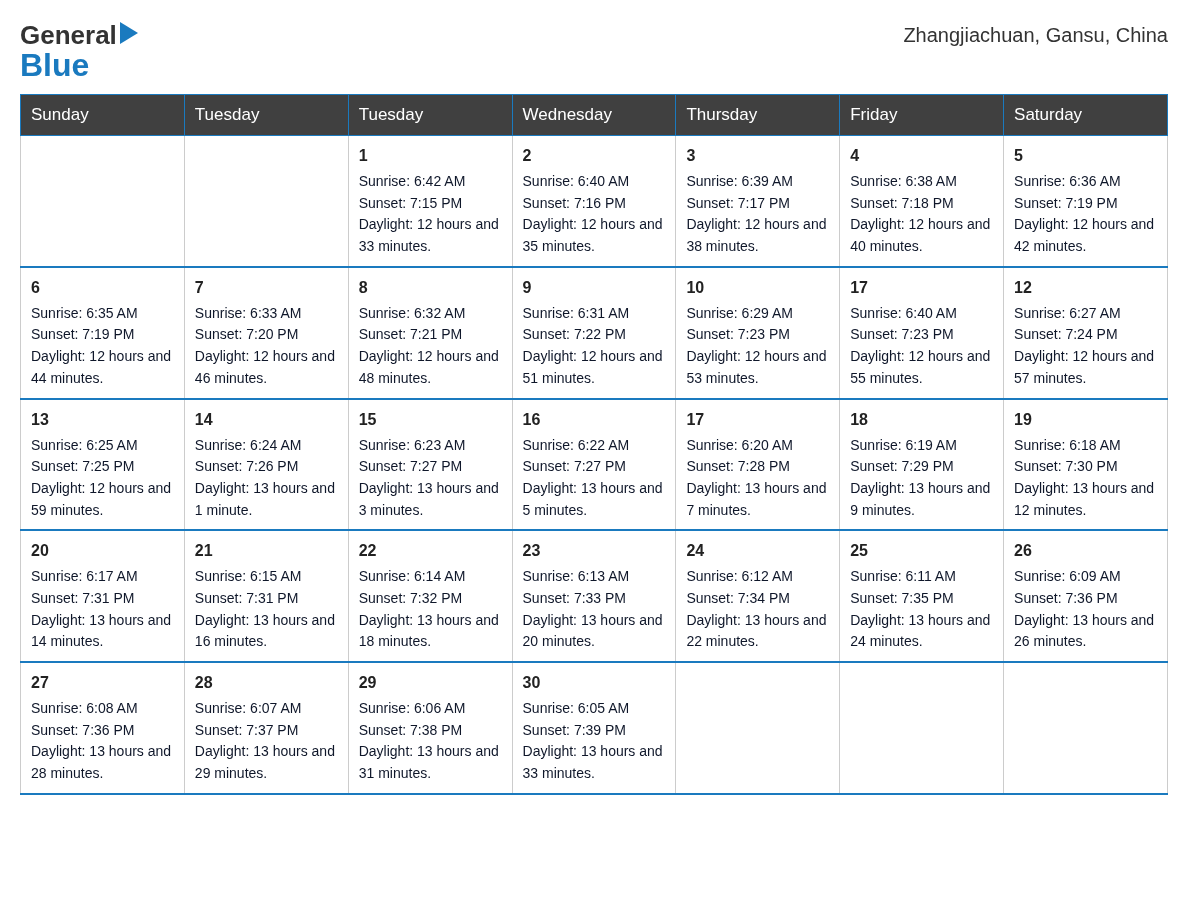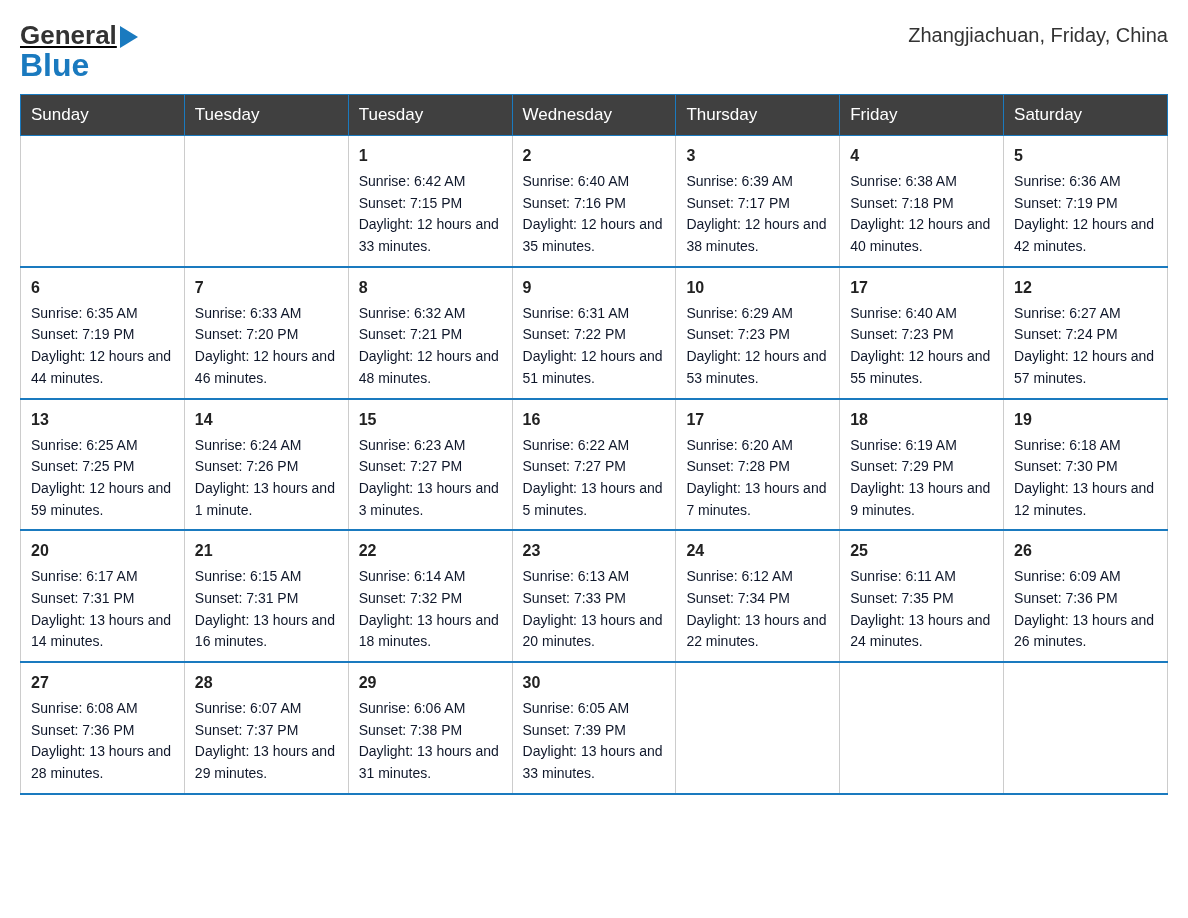--- a/index.html
+++ b/index.html
@@ -13,21 +13,21 @@
     .header {
       display: flex;
       justify-content: space-between;
       align-items: flex-start;
       margin-bottom: 10px;
     }
     .logo {
       display: flex;
       align-items: center;
     }
-    .logo-line1 { display: flex; align-items: center; text-decoration: underline; }
+    .logo-line1 { display: flex; align-items: flex-start; }
     .title-block {
       text-align: right;
     }
     .calendar-title {
       font-size: 52px;
       font-weight: normal;
       color: #333;
       line-height: 1.1;
     }
     .calendar-subtitle {
@@ -88,21 +88,21 @@
       <div class="logo-line1">
         <span style="font-size:26px;font-weight:bold;color:#333;">General</span>
         <svg width="22" height="22" viewBox="0 0 22 22" style="margin-left:3px;margin-top:2px;">
           <polygon points="0,0 18,11 0,22" fill="#1a7abf"></polygon>
         </svg>
       </div>
       <div style="font-size:32px;font-weight:bold;color:#1a7abf;margin-top:-4px;">Blue</div>
     </div>
   </div>
   <div class="title-block">
-    <div class="calendar-subtitle">Zhangjiachuan, Friday, China</div>
+    <div class="calendar-subtitle">Zhangjiachuan, Gansu, China</div>
   </div>
 </div>
 
 <table class="calendar">
   <thead>
     <tr>
     <th>Sunday</th>
         <th>Tuesday</th>
         <th>Tuesday</th>
         <th>Wednesday</th>

